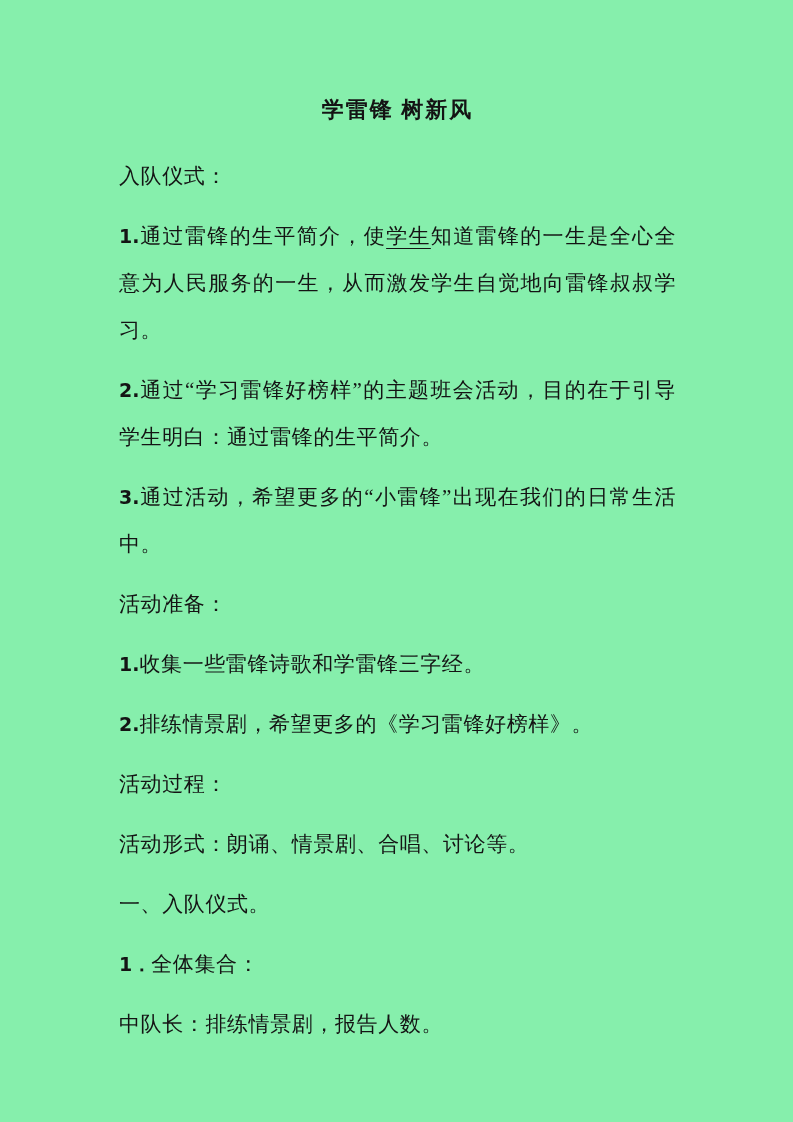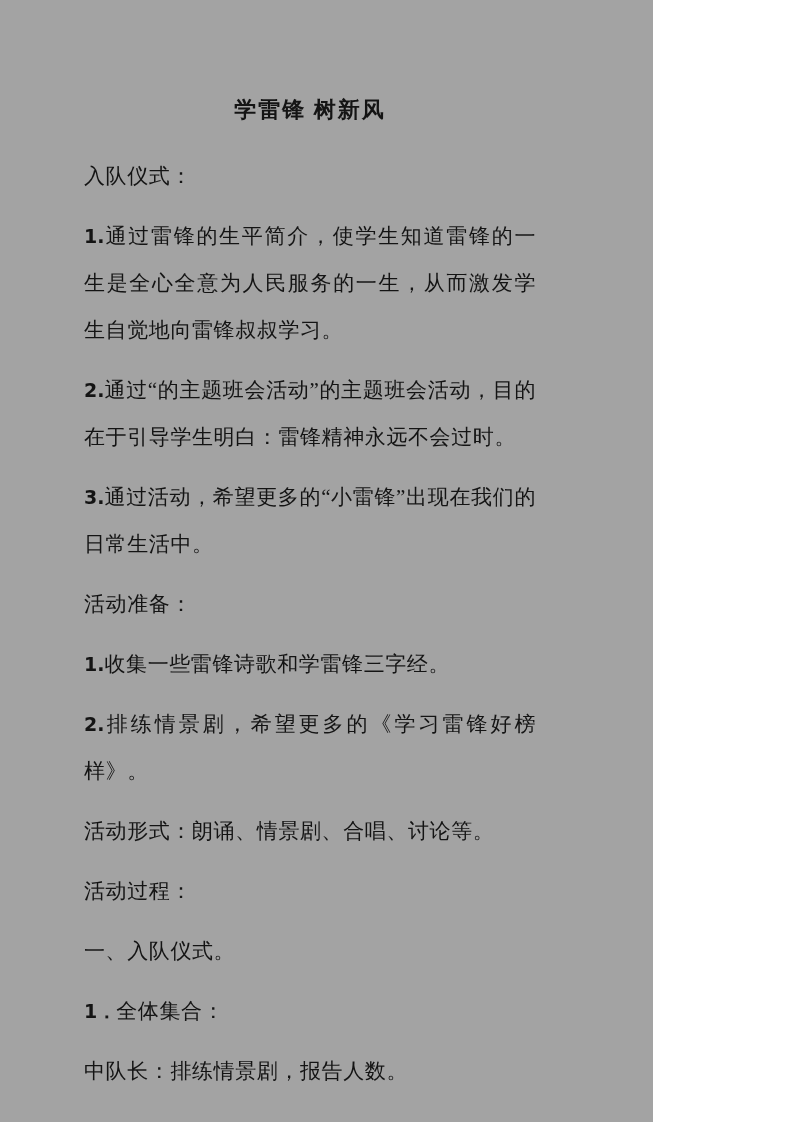--- a/index.html
+++ b/index.html
@@ -9,24 +9,24 @@
   }
   body {
     width: 793px;
     height: 1122px;
     font-family: "Liberation Serif", "DejaVu Serif", serif;
     color: #141414;
     overflow: hidden;
   }
   .page {
     box-sizing: border-box;
-    width: 653px;
+    width: 793px;
     height: 1122px;
-    padding: 94px 117px 0 84px;
-    background: #a3a3a3;
+    padding: 94px 117px 0 119px;
+    background: #86efac;
   }
   .doc-title {
     font-size: 22px;
     font-weight: 700;
     line-height: 32px;
     text-align: center;
     letter-spacing: 2px;
     margin: 0 0 27px 0;
   }
   .para {
@@ -37,48 +37,49 @@
     text-justify: inter-ideograph;
     letter-spacing: 0.6px;
   }
   .num {
     font-family: "DejaVu Sans", "Liberation Sans", sans-serif;
     font-weight: 700;
     font-size: 19px;
     letter-spacing: 0;
   }
   .u {
+    text-decoration: underline;
     text-underline-offset: 5px;
     text-decoration-thickness: 1px;
   }
 </style>
 </head>
 <body>
 
 <div class="page">
 
   <h1 class="doc-title">学雷锋 树新风</h1>
 
   <p class="para"><span>入队仪式：</span></p>
 
   <p class="para"><span class="num">1.</span><span>通过雷锋的生平简介，使</span><span class="u">学生</span><span>知道雷锋的一生是全心全意为人民服务的一生，从而激发学生自觉地向雷锋叔叔学习。</span></p>
 
-  <p class="para"><span class="num">2.</span><span>通过“的主题班会活动”的主题班会活动，目的在于引导学生明白：雷锋精神永远不会过时。</span></p>
+  <p class="para"><span class="num">2.</span><span>通过“学习雷锋好榜样”的主题班会活动，目的在于引导学生明白：通过雷锋的生平简介。</span></p>
 
   <p class="para"><span class="num">3.</span><span>通过活动，希望更多的“小雷锋”出现在我们的日常生活中。</span></p>
 
   <p class="para"><span>活动准备：</span></p>
 
   <p class="para"><span class="num">1.</span><span>收集一些雷锋诗歌和学雷锋三字经。</span></p>
 
   <p class="para"><span class="num">2.</span><span>排练情景剧，希望更多的《学习雷锋好榜样》。</span></p>
 
+  <p class="para"><span>活动过程：</span></p>
+
   <p class="para"><span>活动形式：朗诵、情景剧、合唱、讨论等。</span></p>
-
-  <p class="para"><span>活动过程：</span></p>
 
   <p class="para"><span>一、入队仪式。</span></p>
 
   <p class="para"><span class="num">1．</span><span>全体集合：</span></p>
 
   <p class="para"><span>中队长：排练情景剧，报告人数。</span></p>
 
 </div>
 
 </body></html>

